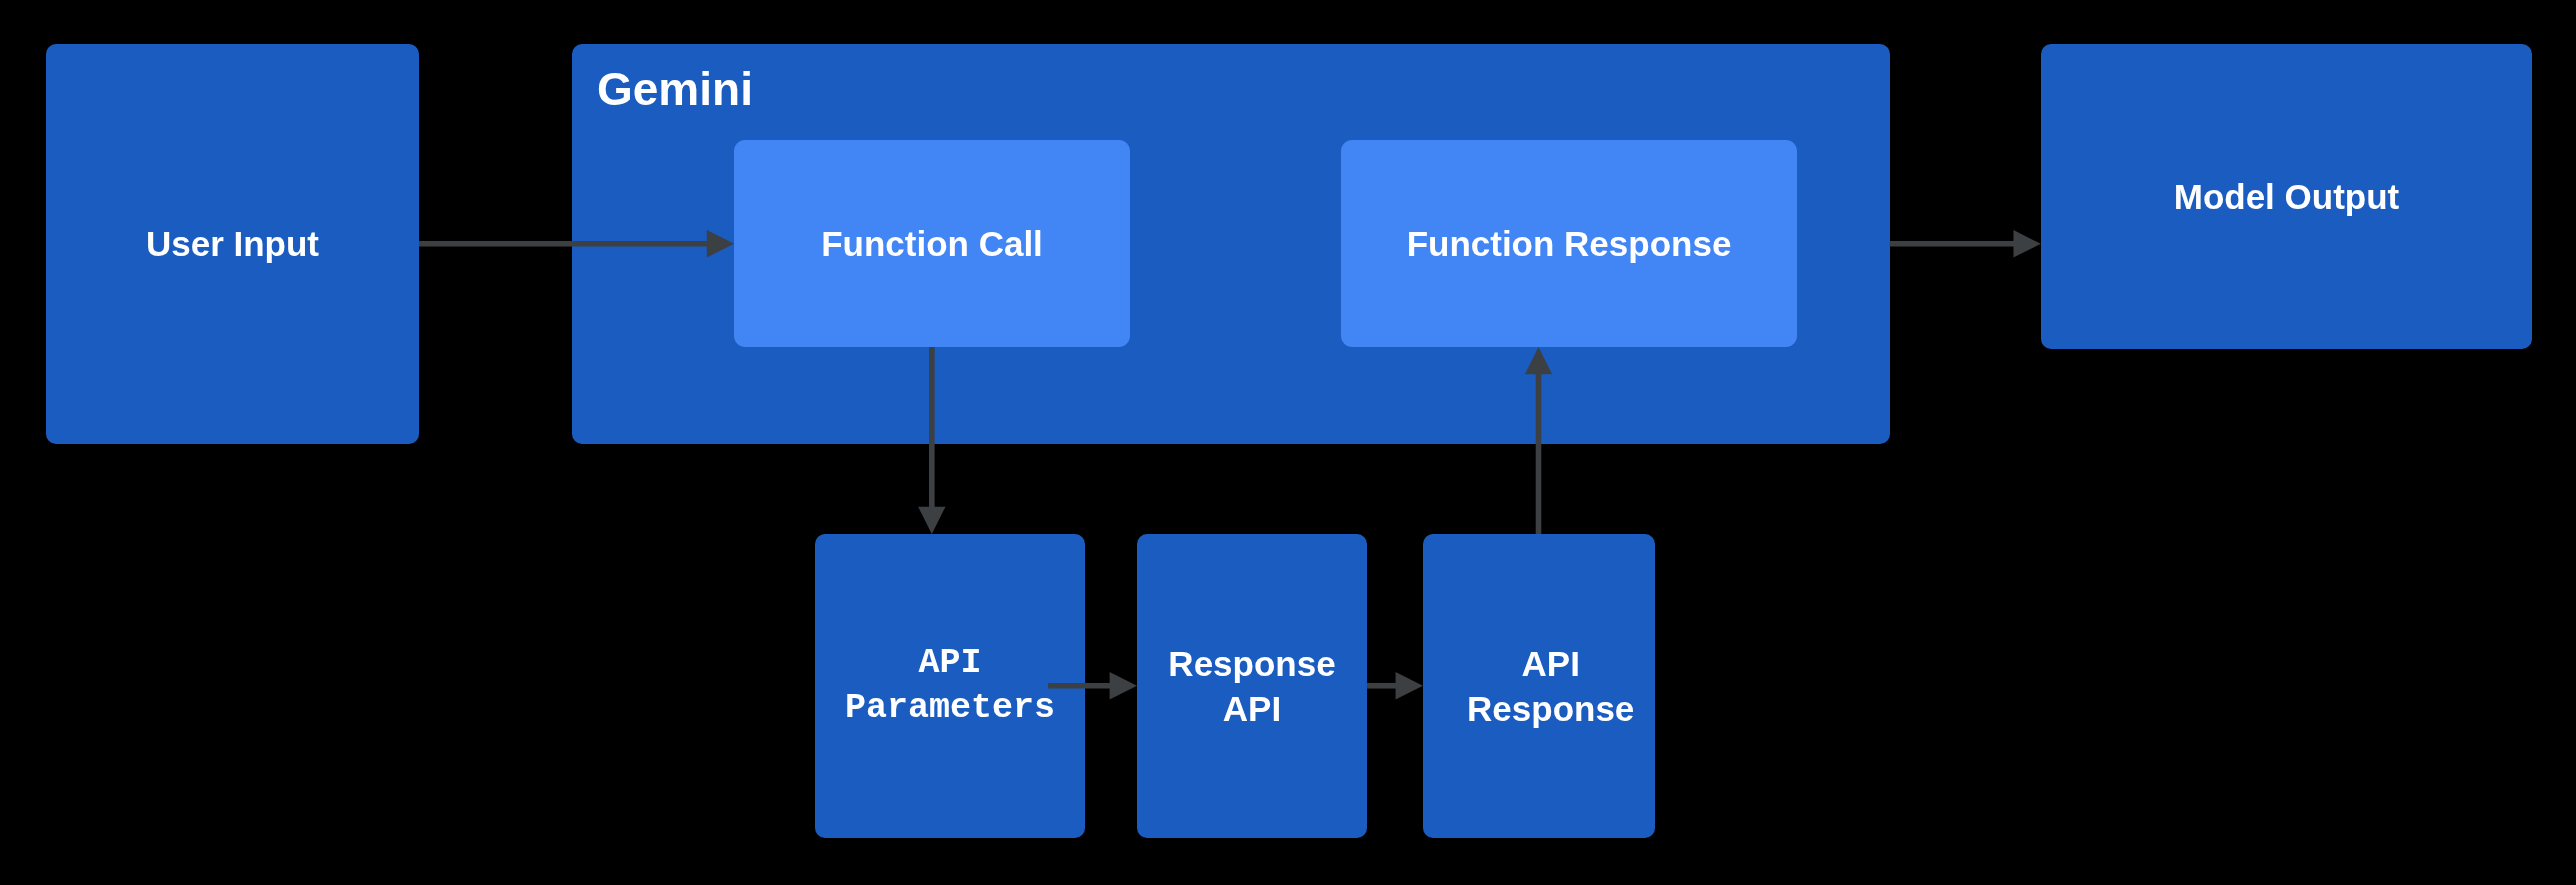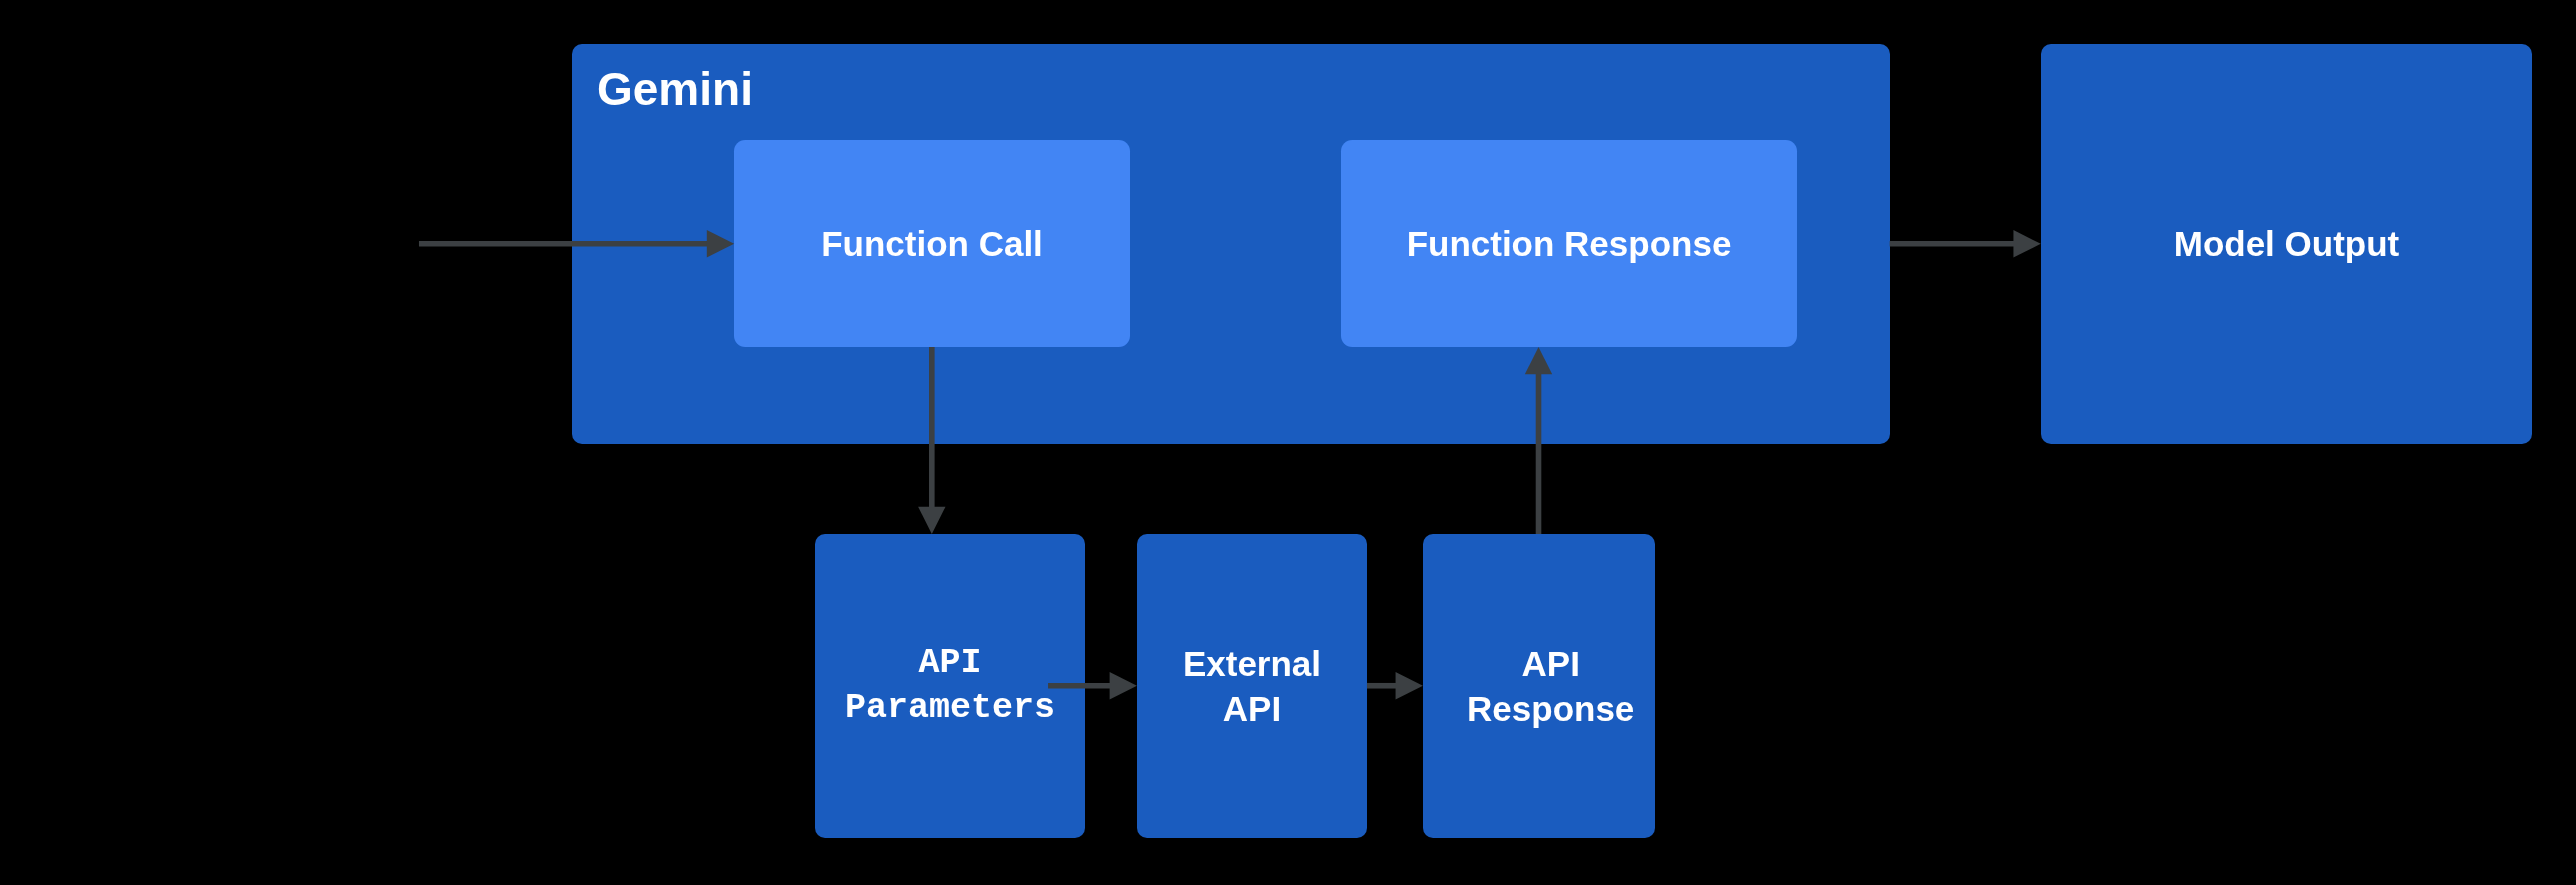--- a/index.html
+++ b/index.html
@@ -85,43 +85,46 @@
     <g>
       <line class="arrow-line" x1="2475" y1="859" x2="2475" y2="599"></line>
       <polygon class="arrow-head" points="2453,602 2497,602 2475,558"></polygon>
     </g>
     <g>
       <line class="arrow-line" x1="3040" y1="392" x2="3242" y2="392"></line>
       <polygon class="arrow-head" points="3239,370 3239,414 3283,392"></polygon>
     </g>
   </svg>
 
+  <div class="node dark" style="left:46px; top:44px; width:373px; height:400px;">
+    <span>User Input</span>
+  </div>
 
   <div class="node dark" style="left:572px; top:44px; width:1318px; height:400px;">
     <span class="container-label">Gemini</span>
 
     <div class="node light" style="left:162px; top:96px; width:396px; height:207px;">
       <span>Function Call</span>
     </div>
 
     <div class="node light" style="left:769px; top:96px; width:456px; height:207px;">
       <span>Function Response</span>
     </div>
   </div>
 
-  <div class="node dark" style="left:2041px; top:44px; width:491px; height:400px;">
+  <div class="node dark" style="left:2041px; top:44px; width:491px; height:305px;">
     <span>Model Output</span>
   </div>
 
   <div class="node dark pad" style="left:815px; top:534px; width:270px; height:304px;font-family:Liberation Mono, monospace;">
     <span>API Parameters</span>
   </div>
 
   <div class="node dark pad" style="left:1137px; top:534px; width:230px; height:304px;">
-    <span>External API</span>
+    <span>Response API</span>
   </div>
 
   <div class="node dark pad" style="left:1423px; top:534px; width:232px; height:304px;padding-left:42px;">
     <span>API Response</span>
   </div>
 
 </div>
 
 
 </body></html>

